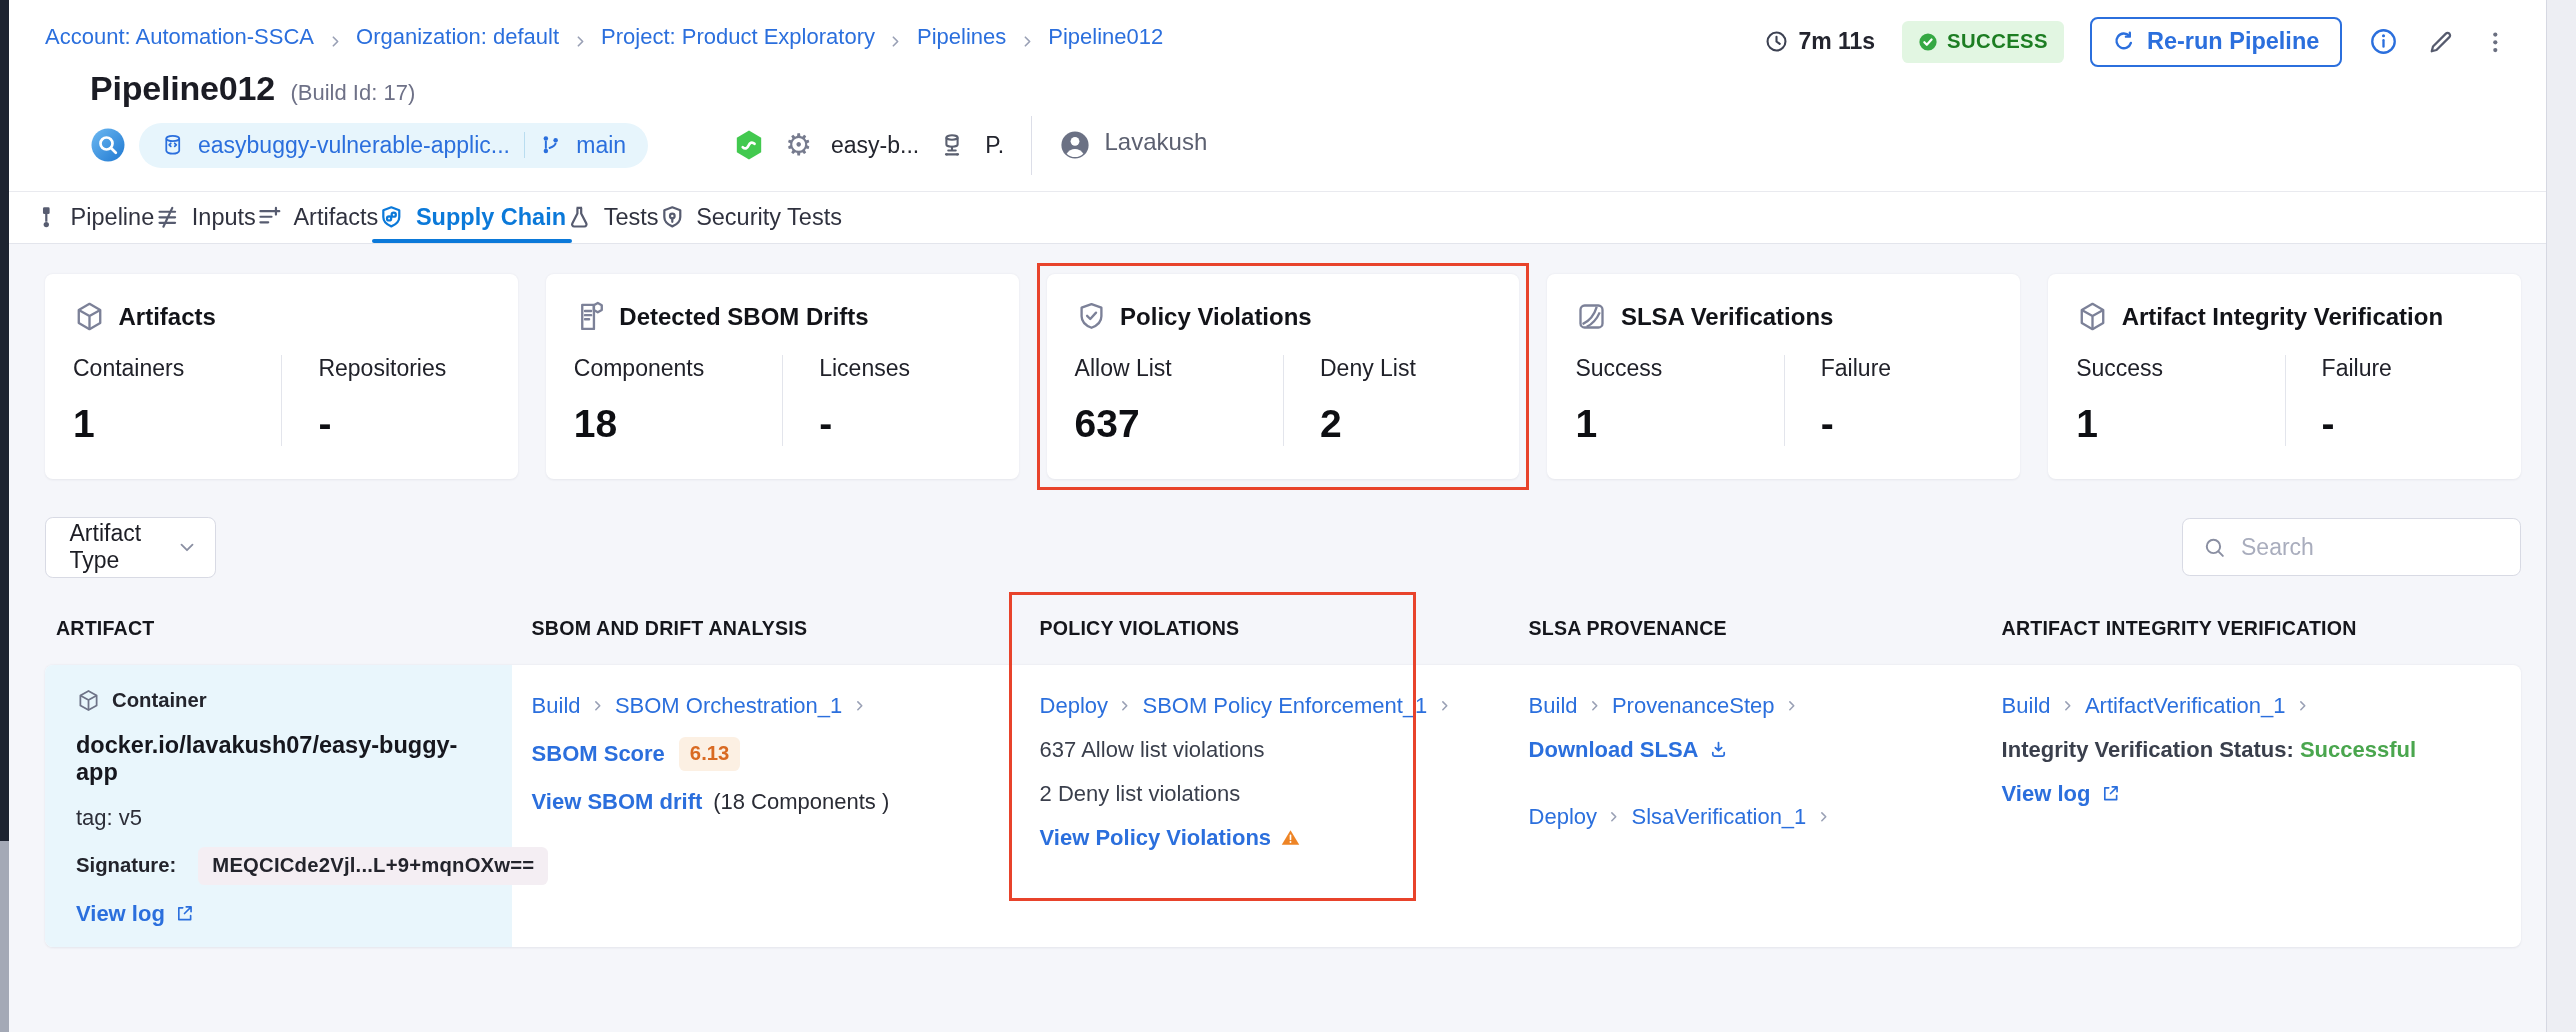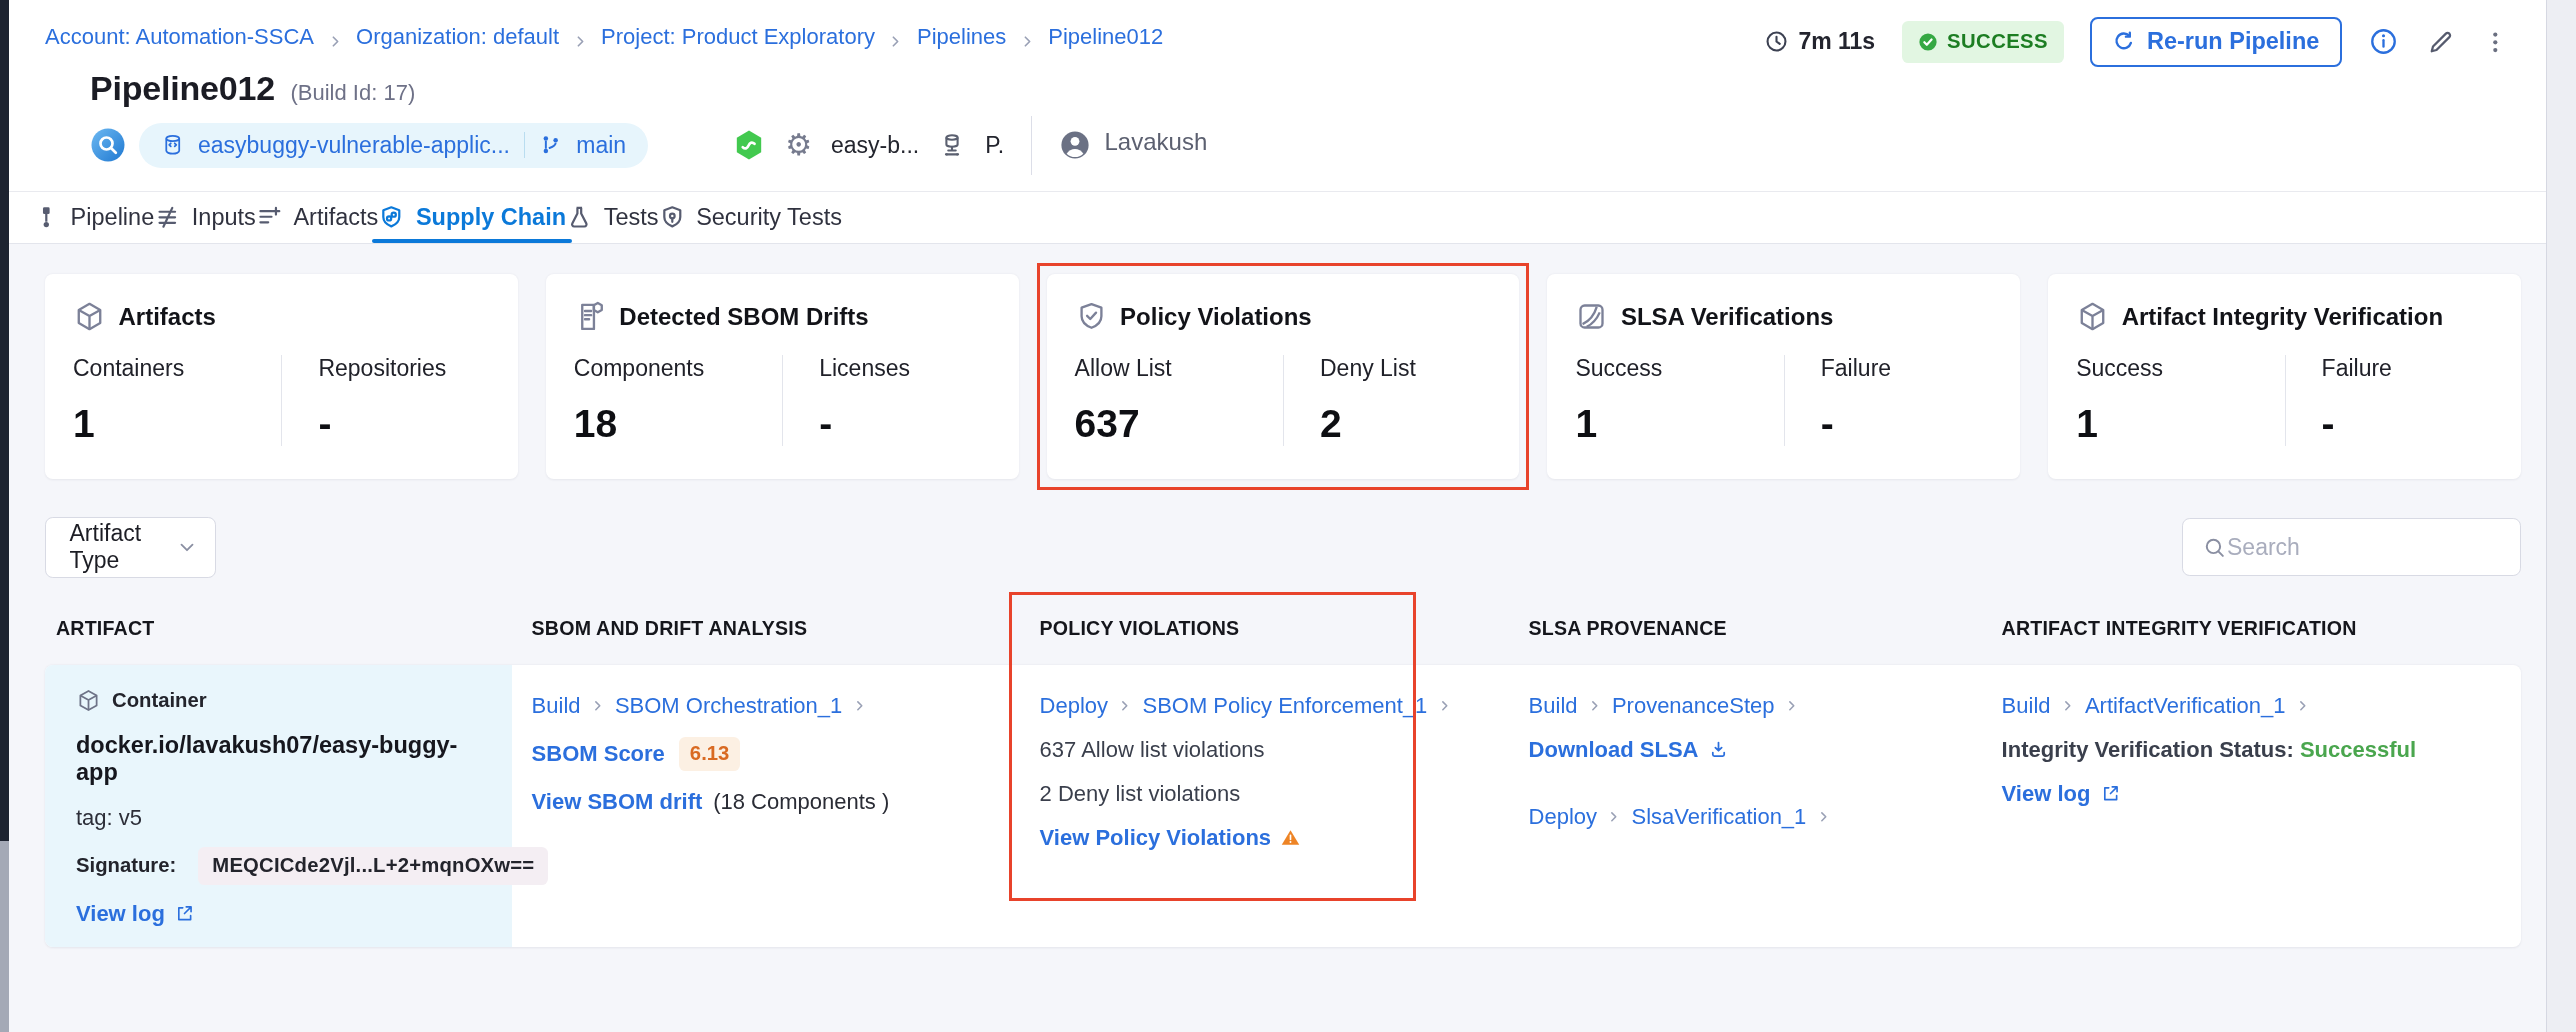--- a/index.html
+++ b/index.html
@@ -58,21 +58,21 @@
   .card-stats{display:flex;margin-top:22px}
   .stat{width:50%}
   .stat + .stat{border-left:0.8px solid var(--border);padding-left:36px}
   .stat-label{font-size:23px;color:#202129}
   .stat-value{font-size:39px;font-weight:700;color:#0e0f13;margin-top:20.3px}
   .redbox-card{position:absolute;left:-9.4px;right:-9.4px;top:-10.2px;bottom:-11.7px;border:3.9px solid var(--red);pointer-events:none;z-index:4}
 
   .filter-row{margin-top:38px;display:flex;justify-content:space-between;align-items:center}
   .dropdown{width:171px;height:61px;background:#fff;border:0.8px solid #d8dae4;border-radius:7.8px;display:flex;align-items:center;justify-content:space-between;padding:0 17px 0 23.5px;font-size:23px;color:#1c1d24;cursor:pointer}
   .dropdown svg{width:22px;height:22px;color:#8a8fa2}
-  .searchbox{width:339px;height:58px;background:#fff;border:0.8px solid #d8dae4;border-radius:7.8px;display:flex;align-items:center;padding:0 19px}
+  .searchbox{width:339px;height:58px;background:#fff;border:0.8px solid #d8dae4;border-radius:7.8px;display:flex;align-items:center;gap:14px;padding:0 19px}
   .searchbox svg{width:25px;height:25px;color:#8a8fa2}
   .searchbox input{border:none;outline:none;background:transparent;font-size:23px;color:#1c1d24;width:100%;font-family:inherit}
   .searchbox input::placeholder{color:#a9adbd}
 
   .table-region{position:relative;margin-top:39px}
   .thead,.trow{display:grid;grid-template-columns:467px 508px 489px 473px 1fr}
   .thead{font-size:19.6px;font-weight:700;color:#15161c;letter-spacing:0.2px}
   .th{padding-left:19.6px}
   .th:first-child{padding-left:11px}
   .trow{margin-top:25px;background:#fff;border-radius:7.8px;min-height:257px;box-shadow:0 0.8px 2.3px rgba(25,30,60,.08);overflow:hidden}
@@ -429,21 +429,21 @@
           <svg viewBox="0 0 24 24" fill="none" stroke="currentColor" stroke-width="1.7" stroke-linejoin="round">
               <path d="M12 2.8l7.8 4.4v9.6L12 21.2l-7.8-4.4V7.2z"></path>
               <path d="M4.2 7.2L12 11.6l7.8-4.4M12 11.6v9.6"></path>
             </svg>
           <span>Container</span>
         </div>
         <div class="image-name">docker.io/lavakush07/easy-buggy-app</div>
         <div class="tag-line">tag: v5</div>
         <div class="sig-line">
           <span>Signature:</span>
-          <span class="sig-pill">MEQCICde2Vjl...L+2+mqnOXw==</span>
+          <span class="sig-pill">MEQCICde2Vjl...L+9+mqnOXw==</span>
         </div>
         <div class="link-line mt-lg">
           <span>View log</span>
           <svg viewBox="0 0 24 24" fill="none" stroke="currentColor" stroke-width="1.9" stroke-linecap="round" stroke-linejoin="round">
               <path d="M10 5.5H5.5V19H19v-4.5"></path>
               <path d="M14 4.5h5.5V10M19.3 4.7L12 12"></path>
             </svg>
         </div>
       </div>
 

